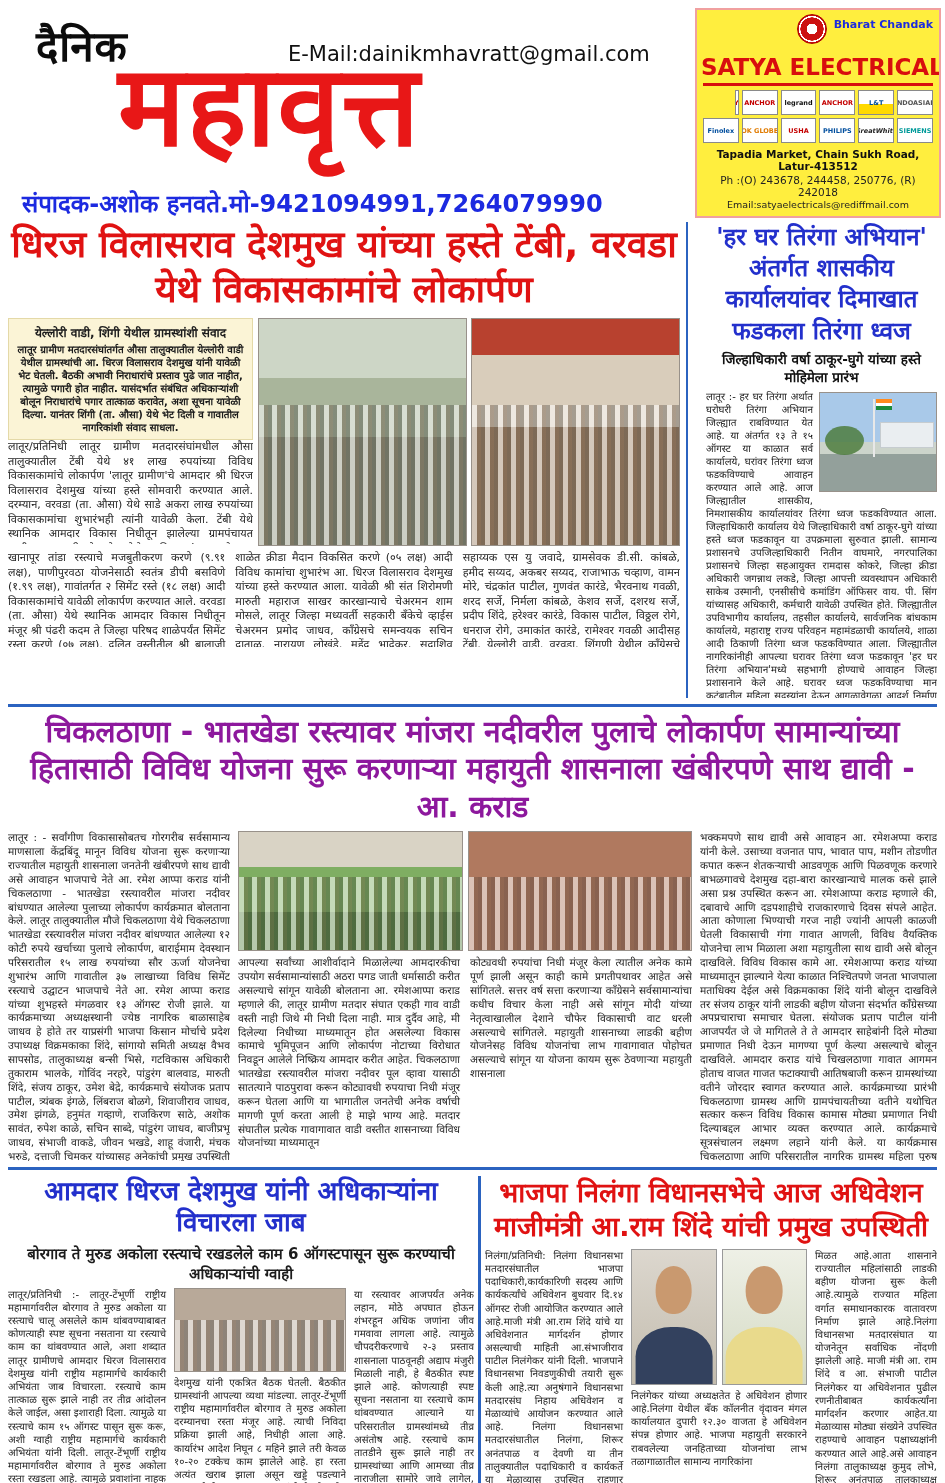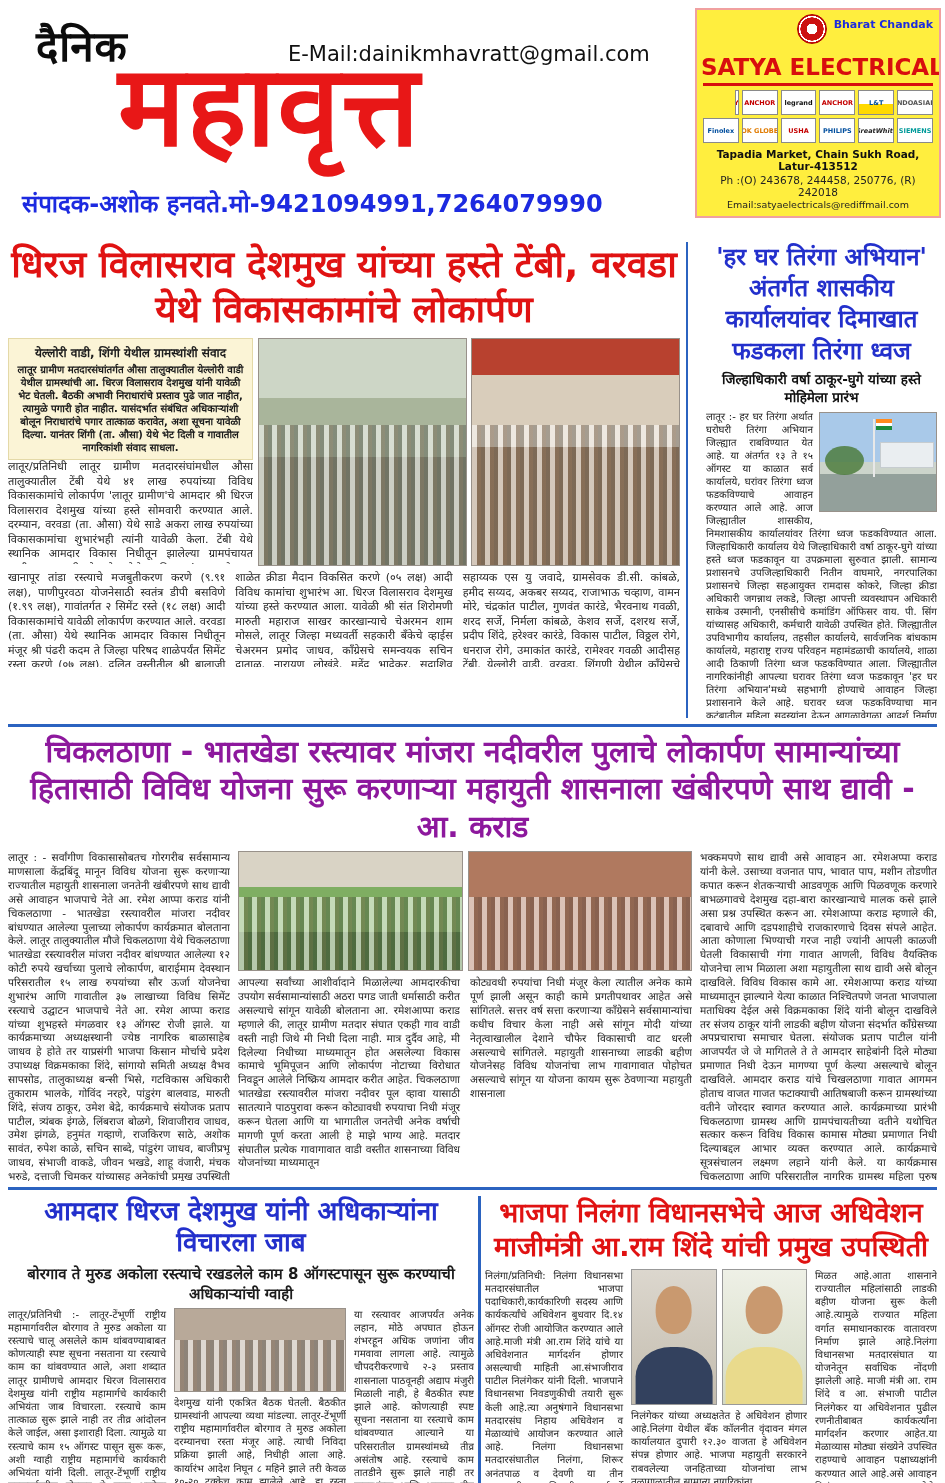--- a/index.html
+++ b/index.html
@@ -46,21 +46,21 @@
   main{padding:0 8px;}
   .body-txt{font-size:11px;line-height:1.32;text-align:justify;margin:0;color:#242424;}
   .clip{overflow:hidden;}
   .rule-h{height:3px;background:#2b63c0;margin:6px 0;}
   .rule-v{width:3px;background:#2b63c0;margin:0 4px;}
   .ph{position:relative;border:1px solid #98918a;overflow:hidden;}
   .ph-crowd::after{content:"";position:absolute;left:0;right:0;bottom:0;top:38%;
       background:repeating-linear-gradient(90deg,rgba(255,255,255,.55) 0 5px,rgba(95,75,60,.38) 5px 9px,rgba(45,45,45,.30) 9px 13px);}
 
   
-  .row1{display:flex;margin-top:20px;}
+  .row1{display:flex;}
   .row1-left{width:678px;padding-right:6px;}
   .h-red{margin:0 0 6px 0;color:#e01212;font-size:37px;line-height:1.22;font-weight:800;text-align:center;}
   .r1a{display:flex;height:228px;}
   .r1a-col{width:250px;padding-right:5px;}
   .infobox{background:#fbf4d6;border:1px solid #e4d9a8;padding:5px 7px;text-align:center;}
   .infobox-title{font-size:12px;font-weight:bold;margin-bottom:2px;}
   .infobox-text{font-size:10px;line-height:1.3;font-weight:700;text-align:center;}
   .r1a-intro{height:104px;}
   .ph-procession{flex:1;margin-right:4px;background:linear-gradient(180deg,#cdd6c6 0 26%,#a9b59b 26% 52%,#8e927c 52% 100%);}
   .ph-stage{flex:1;background:linear-gradient(180deg,#b8412f 0 16%,#d9cdbb 16% 48%,#a08468 48% 100%);}
@@ -213,21 +213,21 @@
         </div>
         <p class="body-txt clip a2-right">भक्कमपणे साथ द्यावी असे आवाहन आ. रमेशअप्पा कराड यांनी केले. उसाच्या वजनात पाप, भावात पाप, मशीन तोडणीत कपात करून शेतकऱ्याची आडवणूक आणि पिळवणूक करणारे बाभळगावचे देशमुख दहा-बारा कारखान्याचे मालक कसे झाले असा प्रश्न उपस्थित करून आ. रमेशआप्पा कराड म्हणाले की, दबावाचे आणि दडपशाहीचे राजकारणाचे दिवस संपले आहेत. आता कोणाला भिण्याची गरज नाही ज्यांनी आपली काळजी घेतली विकासाची गंगा गावात आणली, विविध वैयक्तिक योजनेचा लाभ मिळाला अशा महायुतीला साथ द्यावी असे बोलून दाखविले. विविध विकास कामे आ. रमेशआप्पा कराड यांच्या माध्यमातून झाल्याने येत्या काळात निश्चितपणे जनता भाजपाला मताधिक्य देईल असे विक्रमकाका शिंदे यांनी बोलून दाखविले तर संजय ठाकूर यांनी लाडकी बहीण योजना संदर्भात काँग्रेसच्या अपप्रचाराचा समाचार घेतला. संयोजक प्रताप पाटील यांनी आजपर्यंत जे जे मागितले ते ते आमदार साहेबांनी दिले मोठ्या प्रमाणात निधी देऊन मागण्या पूर्ण केल्या असल्याचे बोलून दाखविले. आमदार कराड यांचे चिखलठाणा गावात आगमन होताच वाजत गाजत फटाक्याची आतिषबाजी करून ग्रामस्थांच्या वतीने जोरदार स्वागत करण्यात आले. कार्यक्रमाच्या प्रारंभी चिकलठाणा ग्रामस्थ आणि ग्रामपंचायतीच्या वतीने यथोचित सत्कार करून विविध विकास कामास मोठ्या प्रमाणात निधी दिल्याबद्दल आभार व्यक्त करण्यात आले. कार्यक्रमाचे सूत्रसंचालन लक्ष्मण लहाने यांनी केले. या कार्यक्रमास चिकलठाणा आणि परिसरातील नागरिक ग्रामस्थ महिला पुरुष मोठ्या संख्येने उपस्थित होते.</p>
       </div>
     </section>
 
     <div class="rule-h"></div>
 
     <section class="row3">
       <article class="a3">
         <h2 class="h-blue3">आमदार धिरज देशमुख यांनी अधिकाऱ्यांना विचारला जाब</h2>
-        <div class="a3-sub">बोरगाव ते मुरुड अकोला रस्त्याचे रखडलेले काम 8 ऑगस्टपासून सुरू करण्याची अधिकाऱ्यांची ग्वाही</div>
+        <div class="a3-sub">बोरगाव ते मुरुड अकोला रस्त्याचे रखडलेले काम 6 ऑगस्टपासून सुरू करण्याची अधिकाऱ्यांची ग्वाही</div>
         <div class="a3-grid clip">
           <p class="body-txt c1">लातूर/प्रतिनिधी :- लातूर-टेंभूर्णी राष्ट्रीय महामार्गावरील बोरगाव ते मुरुड अकोला या रस्त्याचे चालू असलेले काम थांबवण्याबाबत कोणत्याही स्पष्ट सूचना नसताना या रस्त्याचे काम का थांबवण्यात आले, अशा शब्दात लातूर ग्रामीणचे आमदार धिरज विलासराव देशमुख यांनी राष्ट्रीय महामार्गचे कार्यकारी अभियंता जाब विचारला. रस्त्याचे काम तात्काळ सुरू झाले नाही तर तीव्र आंदोलन केले जाईल, असा इशाराही दिला. त्यामुळे या रस्त्याचे काम १५ ऑगस्ट पासून सुरू करू, अशी ग्वाही राष्ट्रीय महामार्गचे कार्यकारी अभियंता यांनी दिली. लातूर-टेंभूर्णी राष्ट्रीय महामार्गावरील बोरगाव ते मुरुड अकोला रस्ता रखडला आहे. त्यामुळे प्रवाशांना नाहक त्रास सहन करावा लागत असल्याने बोरगाव येथे ग्रामस्थ व राष्ट्रीय महामार्गचे कार्यकारी अभियंता यांची 'लातूर ग्रामीण'चे आमदार धिरज विलासराव</p>
           <div class="a3-c2">
             <div class="ph ph-crowd ph-roadmeet"></div>
             <p class="body-txt">देशमुख यांनी एकत्रित बैठक घेतली. बैठकीत ग्रामस्थांनी आपल्या व्यथा मांडल्या. लातूर-टेंभूर्णी राष्ट्रीय महामार्गावरील बोरगाव ते मुरुड अकोला दरम्यानचा रस्ता मंजूर आहे. त्याची निविदा प्रक्रिया झाली आहे, निधीही आला आहे. कार्यारंभ आदेश निघून ८ महिने झाले तरी केवळ १०-२० टक्केच काम झालेले आहे. हा रस्ता अत्यंत खराब झाला असून खड्डे पडल्याने महामार्गावरील ग्रामस्थ व प्रवाशांची गैरसोय होत आहे. या राष्ट्रीय महामार्गाच्या चौपदरीकरणाच्या नादात</p>
           </div>
           <p class="body-txt c3">या रस्त्यावर आजपर्यंत अनेक लहान, मोठे अपघात होऊन शंभरहून अधिक जणांना जीव गमवावा लागला आहे. त्यामुळे चौपदरीकरणाचे २-३ प्रस्ताव शासनाला पाठवूनही अद्याप मंजुरी मिळाली नाही, हे बैठकीत स्पष्ट झाले आहे. कोणत्याही स्पष्ट सूचना नसताना या रस्त्याचे काम थांबवण्यात आल्याने या परिसरातील ग्रामस्थांमध्ये तीव्र असंतोष आहे. रस्त्याचे काम तातडीने सुरू झाले नाही तर ग्रामस्थांच्या आणि आमच्या तीव्र नाराजीला सामोरे जावे लागेल, असा इशारा आ. धिरज विलासराव देशमुख यांनी यावेळी दिला. यावेळी राष्ट्रीय महामार्गाचे कार्यकारी अभियंता प्रवीण सुमंत, उपअभियंता प्रल्हाद कोरे, सहाय्यक अभियंता आर. ए. पवार, कनिष्ठ अभियंता दत्ता वाघ आदींसह बोरगाव व परिसरातील नागरिक उपस्थित होते.</p>
         </div>
       </article>
 

